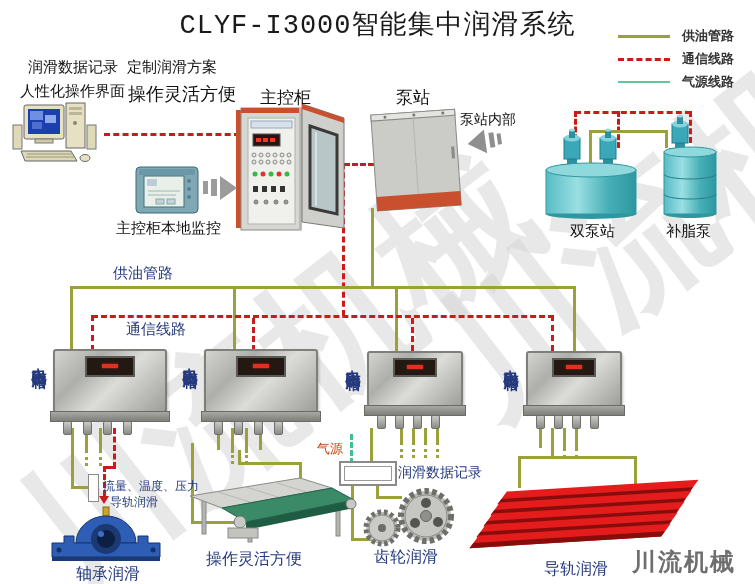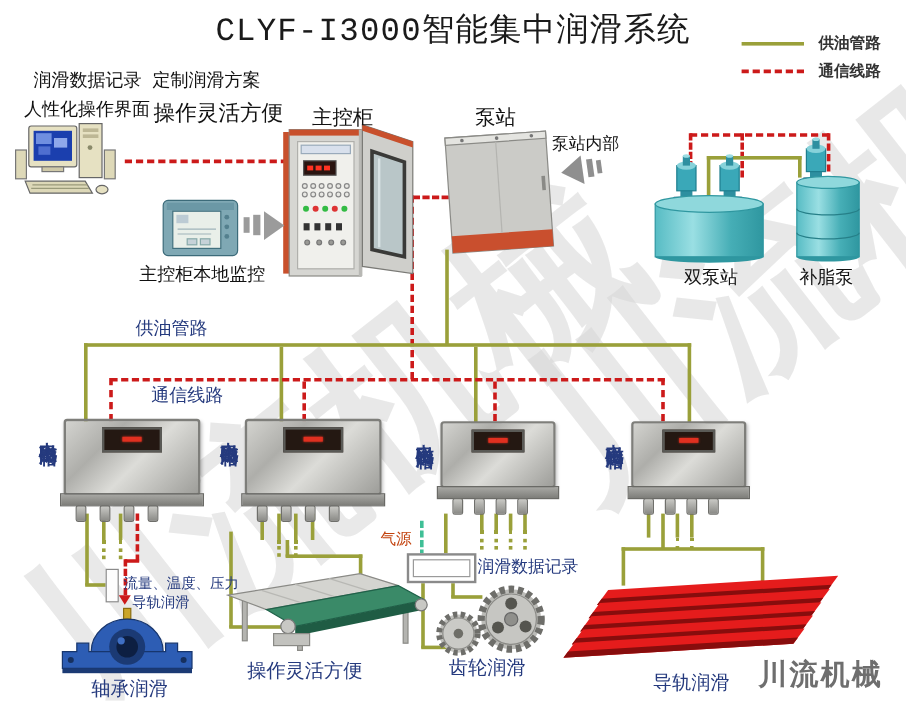--- a/index.html
+++ b/index.html
@@ -78,20 +78,24 @@
 
   <div class="title">CLYF-I3000智能集中润滑系统</div>
 
   <div class="legend-row" style="top:28px;">
     <span class="leg-line leg-oil"></span>
     <span class="leg-lab">供油管路</span>
   </div>
   <div class="legend-row" style="top:51px;">
     <span class="leg-line leg-comm"></span>
     <span class="leg-lab">通信线路</span>
+  </div>
+  <div class="legend-row" style="top:74px;">
+    <span class="leg-line leg-air"></span>
+    <span class="leg-lab">气源线路</span>
   </div>
 
   <div class="lbl" style="left:28px;top:58px;font-size:15px;">润滑数据记录</div>
   <div class="lbl" style="left:127px;top:58px;font-size:15px;">定制润滑方案</div>
   <div class="lbl" style="left:20px;top:82px;font-size:15px;">人性化操作界面</div>
   <div class="lbl" style="left:128px;top:82px;font-size:18px;">操作灵活方便</div>
 
   <svg style="left:13px;top:103px;" width="96" height="62" viewBox="0 0 96 62">
     <rect x="0" y="22" width="9" height="24" fill="#ded9b8" stroke="#777"></rect>
     <rect x="74" y="22" width="9" height="24" fill="#ded9b8" stroke="#777"></rect>

